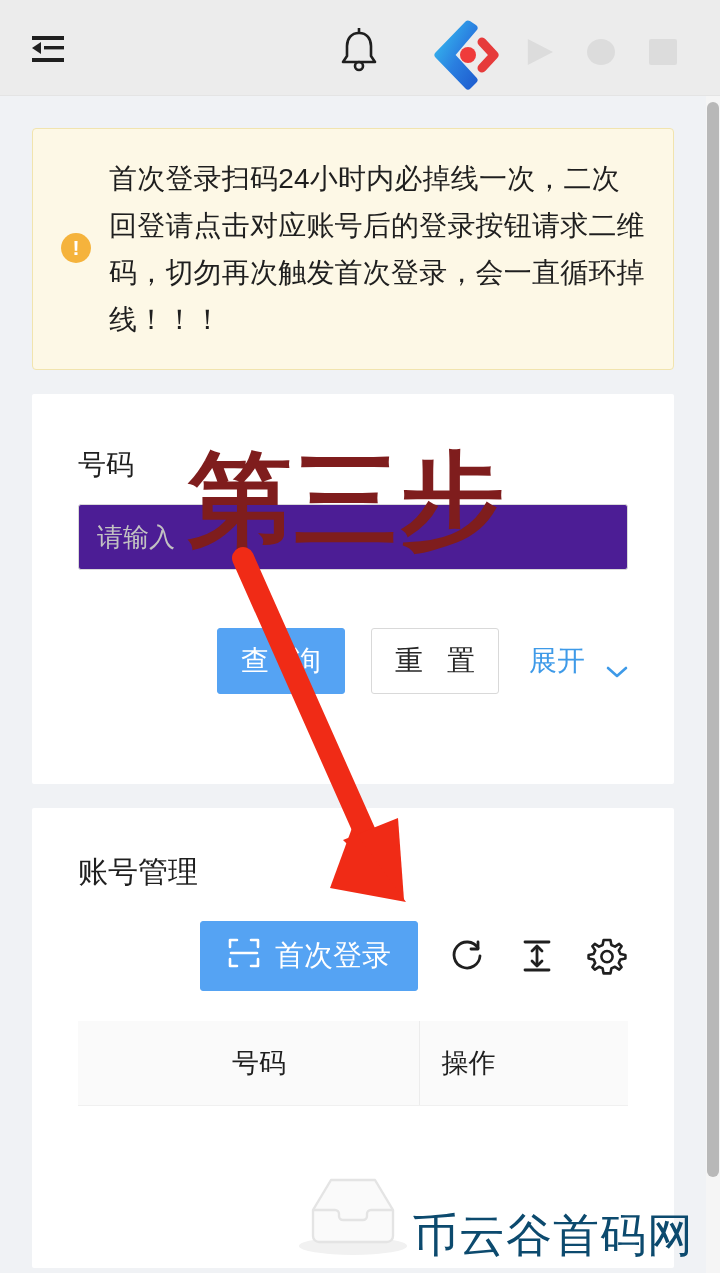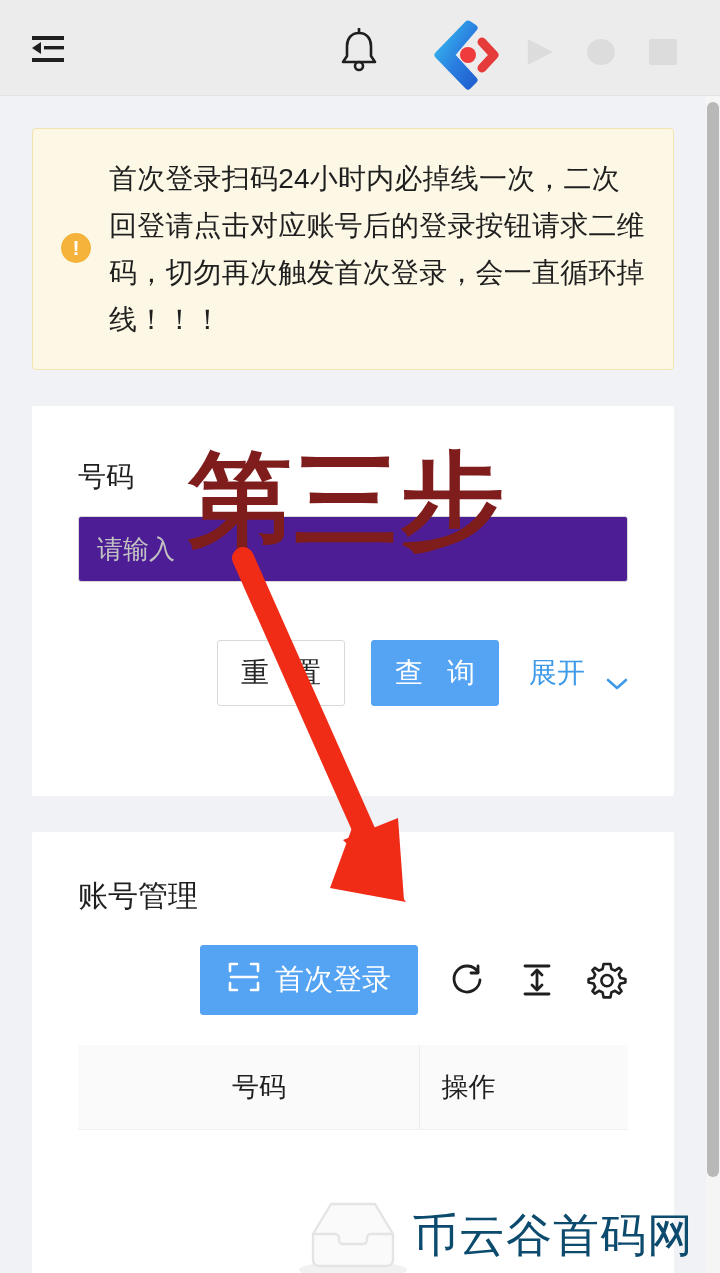--- a/index.html
+++ b/index.html
@@ -96,21 +96,21 @@
     font-size: 28px;
     line-height: 47px;
     color: #1f1f1f;
     letter-spacing: 0.2px;
   }
 
   
   .card {
     background: #fff;
     border-radius: 2px;
-    margin-top: 36px;
+    margin-top: 24px;
   }
   .search-card {
     padding: 52px 46px 40px 46px;
     height: 390px;
   }
   .field-label {
     font-size: 28px;
     color: #1f1f1f;
     margin-bottom: 20px;
   }
@@ -312,22 +312,22 @@
 
     <div class="alert">
       <div class="alert-icon">!</div>
       <div class="alert-text">首次登录扫码24小时内必掉线一次，二次回登请点击对应账号后的登录按钮请求二维码，切勿再次触发首次登录，会一直循环掉线！！！</div>
     </div>
 
     <div class="card search-card">
       <div class="field-label">号码</div>
       <input class="text-input" placeholder="请输入" style="">
       <div class="btn-row">
+        <div class="btn btn-primary">查 询</div>
         <div class="btn btn-default">重 置</div>
-        <div class="btn btn-primary">查 询</div>
         <div class="link-expand">
           <span>展开</span>
           <span class="chev">
             <svg width="22" height="14" viewBox="0 0 22 14">
               <path d="M2 3 L11 11 L20 3" fill="none" stroke="#3e9ae8" stroke-width="2.6" stroke-linecap="round" stroke-linejoin="round"></path>
             </svg>
           </span>
         </div>
       </div>
     </div>

